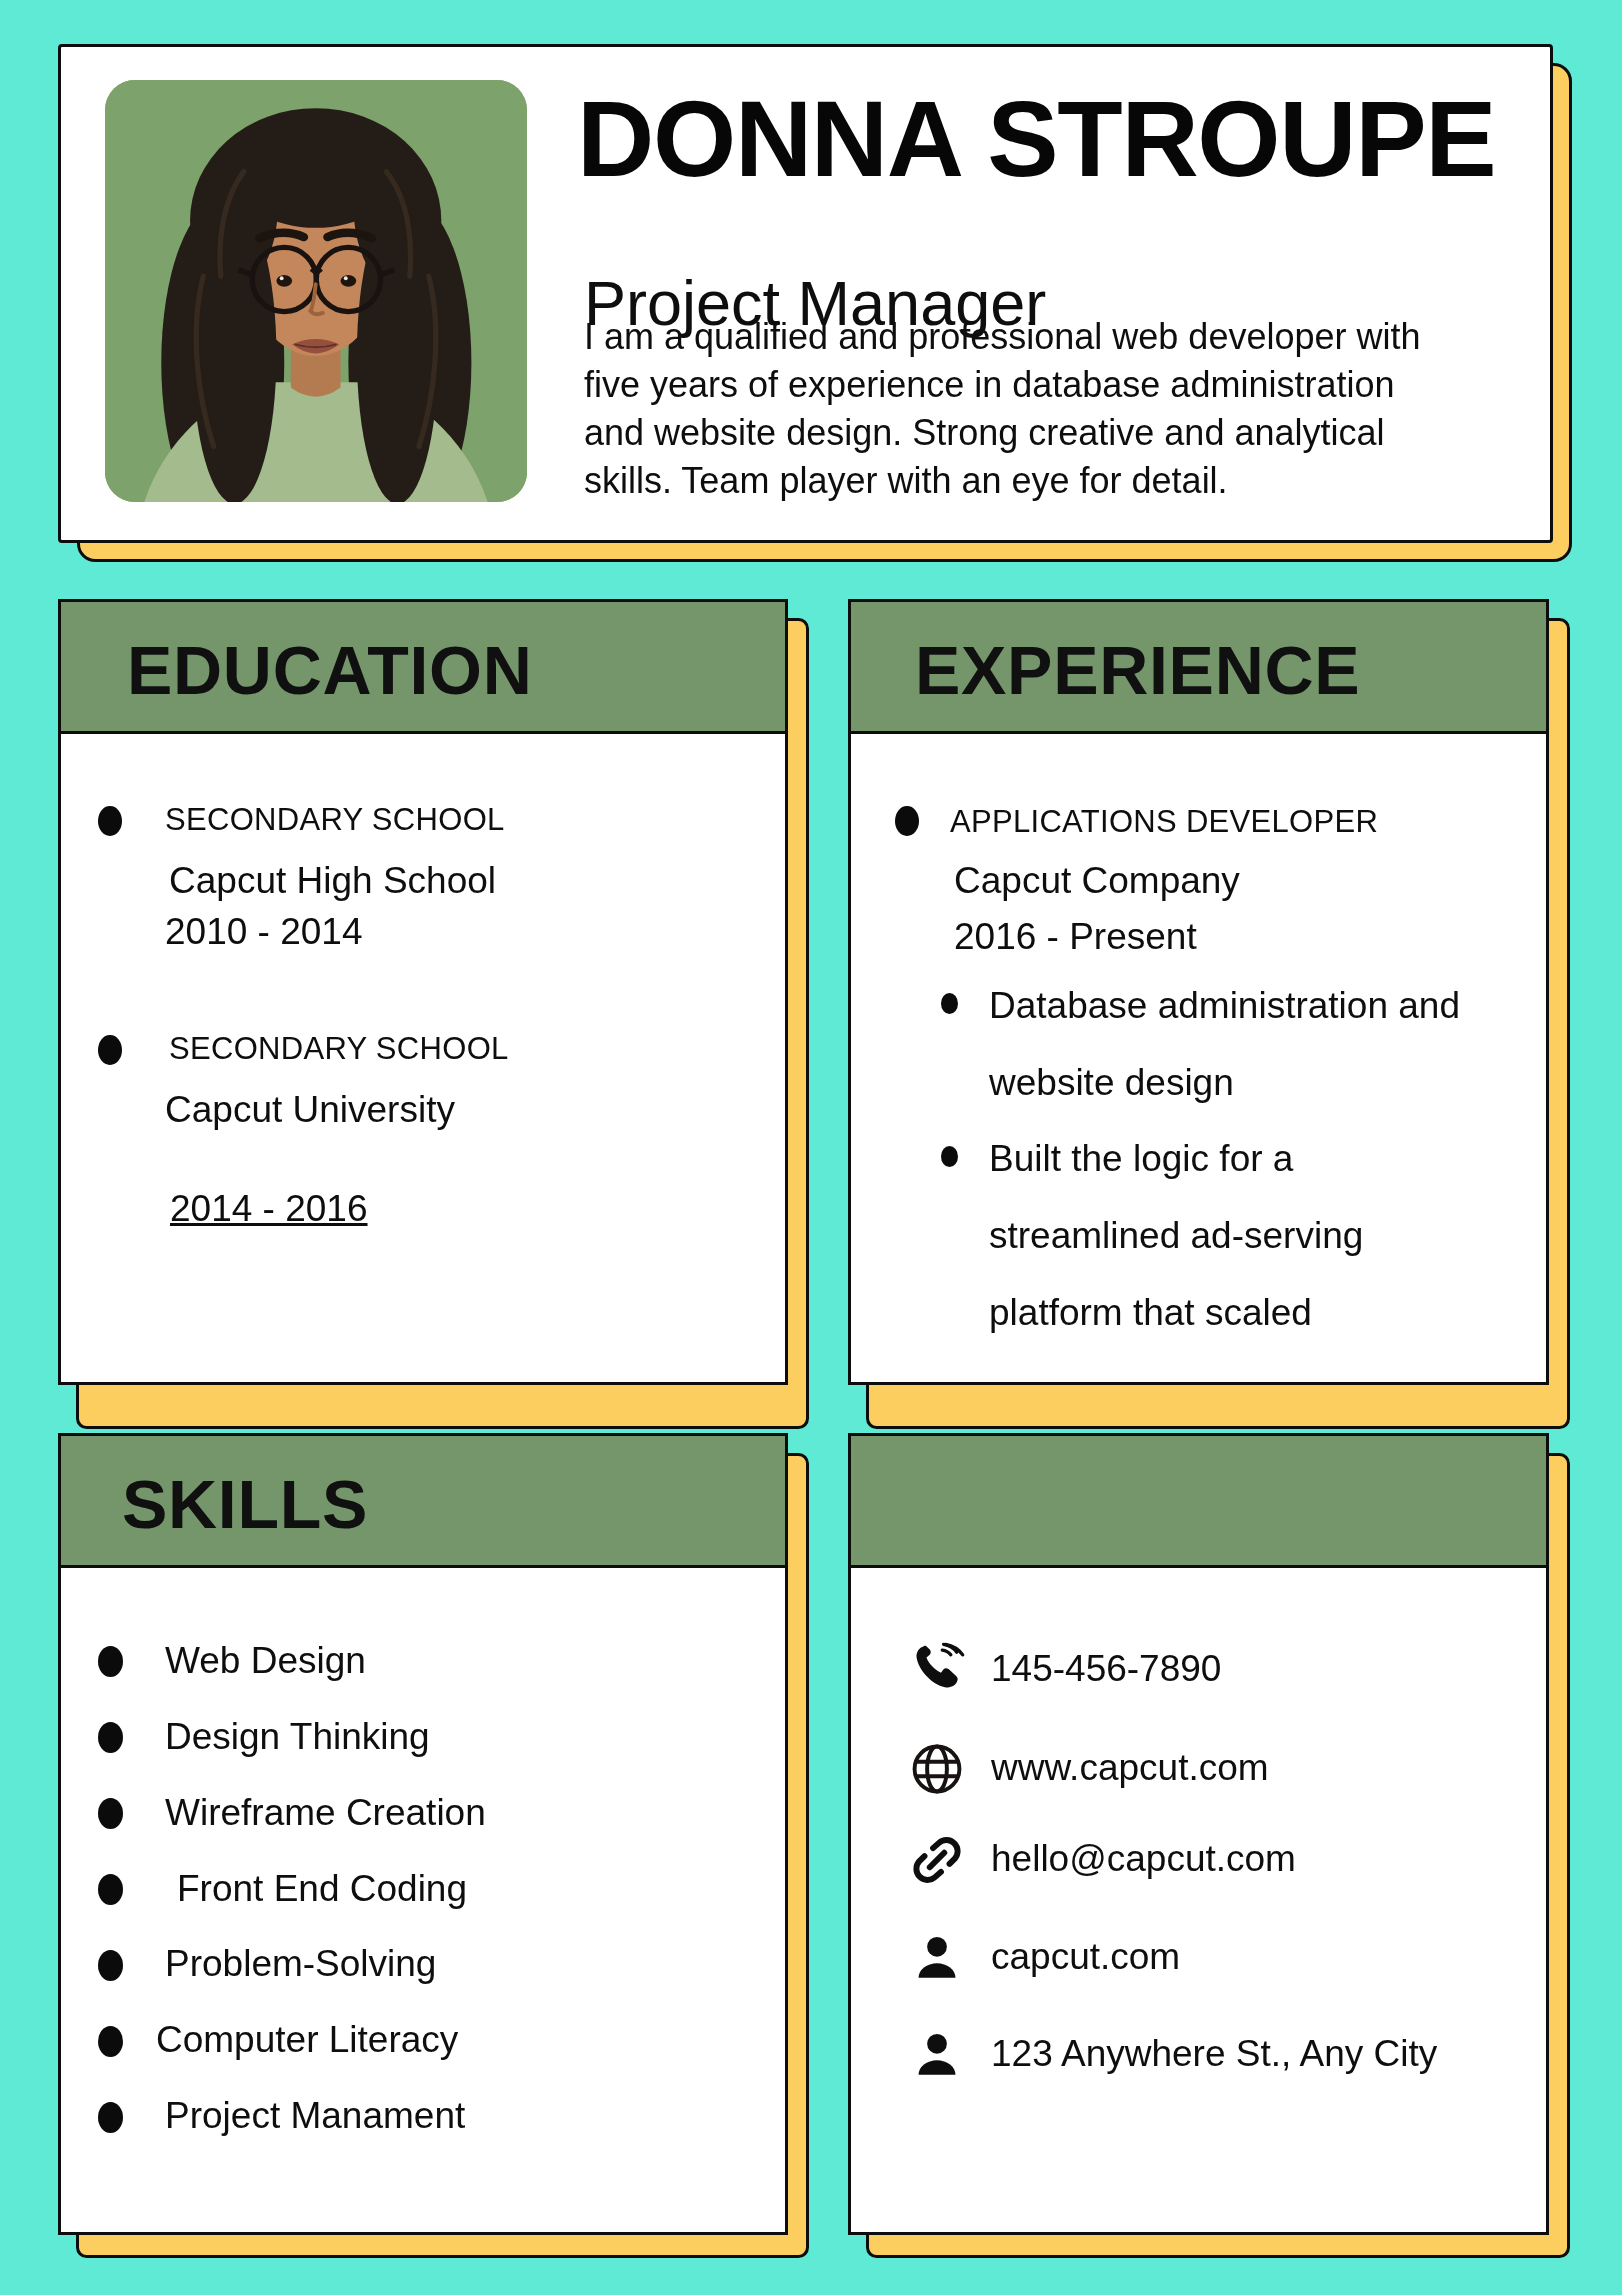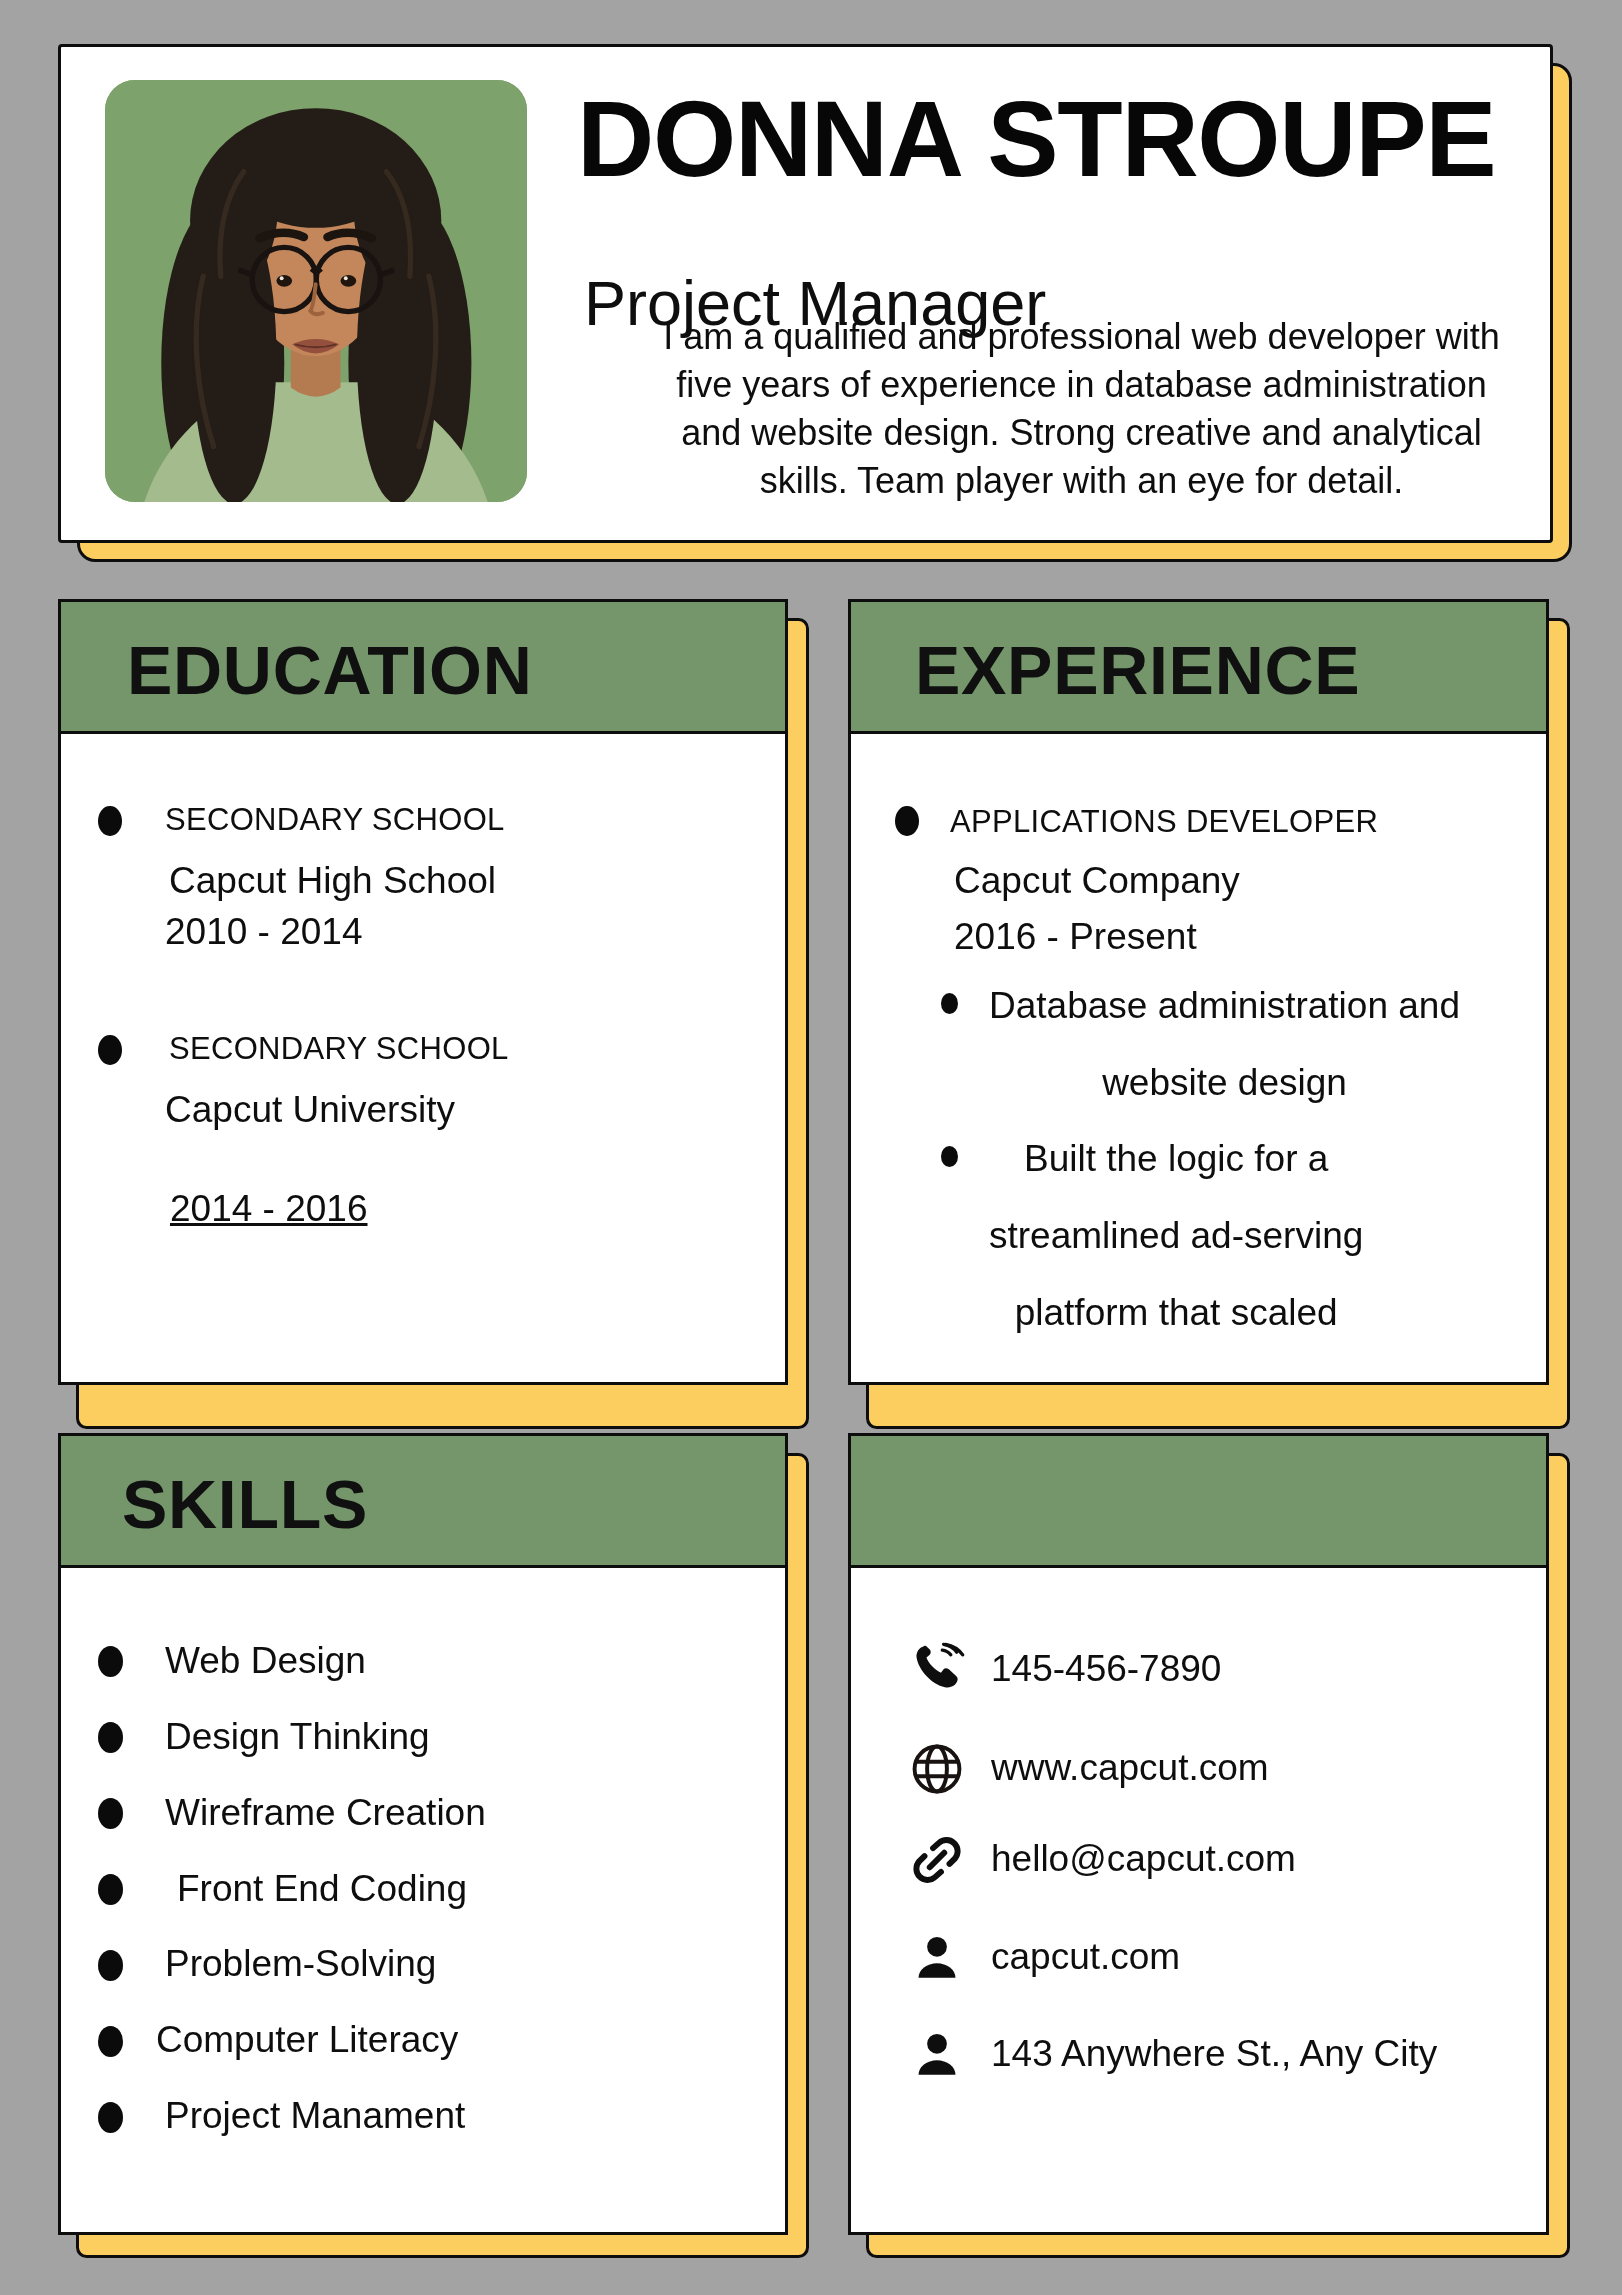--- a/index.html
+++ b/index.html
@@ -2,21 +2,21 @@
 <html style="font-size:10.5px"><head>
 <meta charset="utf-8">
 <style>
   html,body{margin:0;padding:0;}
   body{
     width:1623px;height:2295px;
     font-family:"Liberation Sans", sans-serif;
     color:#0e0e0e;
     -webkit-font-smoothing:antialiased;
   }
-  .page{position:relative;width:1623px;height:2295px;background:#a3a3a3;overflow:hidden;text-align:center;}
+  .page{position:relative;width:1623px;height:2295px;background:#5eead4;overflow:hidden;}
   .card-yellow{
     position:absolute;background:#fcce5f;border:3.9px solid #0d0d0d;
     box-sizing:border-box;z-index:1;border-radius:10.5px;
   }
   .card-white{
     position:absolute;background:#ffffff;border:3.9px solid #0d0d0d;
     box-sizing:border-box;z-index:2;
   }
   .card-green{
     position:absolute;background:#75966b;border:3.9px solid #0d0d0d;
@@ -212,16 +212,16 @@
   <svg class="contact-icon" style="left:908px;top:1929px;" viewBox="0 0 88 88">
     <circle cx="44" cy="27" r="15" fill="#0e0e0e"></circle>
     <path d="M16,74 a28,22 0 0 1 56,0 Z" fill="#0e0e0e"></path>
   </svg>
   <div class="txt t56" style="left:991px;top:1936px;">capcut.com</div>
 
   <svg class="contact-icon" style="left:908px;top:2026px;" viewBox="0 0 88 88">
     <circle cx="44" cy="27" r="15" fill="#0e0e0e"></circle>
     <path d="M16,74 a28,22 0 0 1 56,0 Z" fill="#0e0e0e"></path>
   </svg>
-  <div class="txt t56" style="left:991px;top:2033px;">143 Anywhere St., Any City</div>
+  <div class="txt t56" style="left:991px;top:2033px;">123 Anywhere St., Any City</div>
 
 </div>
 
 
 </body></html>

